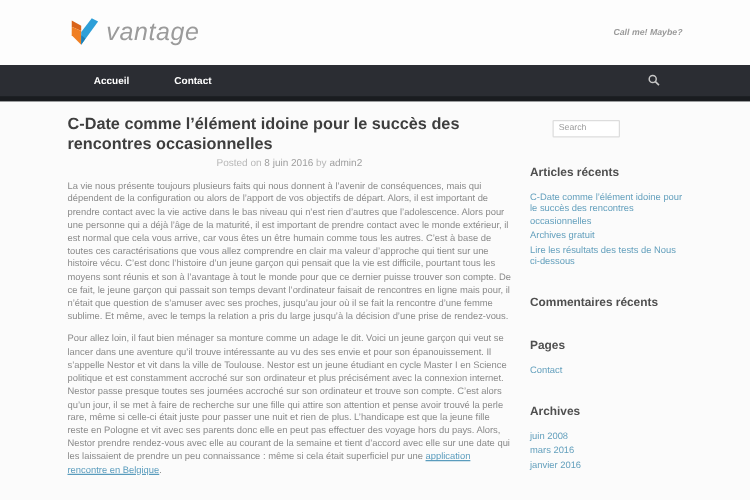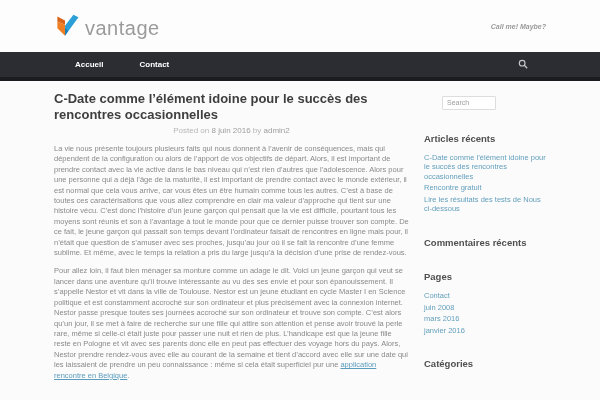--- a/index.html
+++ b/index.html
@@ -3,21 +3,21 @@
 <meta charset="utf-8">
 <style>
   * { margin:0; padding:0; box-sizing:border-box; }
   html,body { width:600px; height:400px; overflow:hidden; background:#fbfbfb;
               font-family:"Liberation Sans", sans-serif; }
   .container { width:492px; margin:0 auto; }
 
   
   .topbar { background:#fdfdfd; height:52px; }
   .topbar-inner { display:flex; align-items:center; height:100%; }
-  .logo { display:flex; align-items:flex-end; gap:4px; cursor:pointer; }
+  .logo { display:flex; align-items:center; gap:4px; cursor:pointer;font-style:italic; }
   .logo svg { display:block; }
   .logo-text { font-size:20px; color:#9b9b9b; letter-spacing:0.5px; }
   .tagline { margin-left:auto; font-size:7px; font-style:italic; font-weight:bold; color:#9a9a9a; }
 
   
   .navbar { background:#2b2d33; height:29px; border-bottom:4px solid #1a1c20; }
   .nav-inner { display:flex; align-items:stretch; height:100%; }
   .nav-item { display:flex; align-items:center; padding:0 15px; margin-left:6px;
               color:#ffffff; font-size:8px; font-weight:bold; text-decoration:none; cursor:pointer; }
   .nav-search { margin-left:auto; background:none; border:none; padding:0 18px;
@@ -96,37 +96,38 @@
 
     </article>
 
     <aside class="sidebar">
       <input class="search-input" type="text" placeholder="Search" style="">
 
       <div class="widget">
         <div class="widget-title">Articles récents</div>
         <ul>
           <li><a>C-Date comme l’élément idoine pour  le succès des rencontres occasionnelles</a></li>
-          <li><a>Rencontre gratuit</a></li>
+          <li><a>Archives gratuit</a></li>
           <li><a>Lire les résultats des tests de Nous ci-dessous</a></li>
         </ul>
       </div>
 
       <div class="widget">
         <div class="widget-title">Commentaires récents</div>
       </div>
 
       <div class="widget">
         <div class="widget-title">Pages</div>
         <ul>
           <li><a>Contact</a></li>
         </ul>
       </div>
 
       <div class="widget">
+        <div class="widget-title">Archives</div>
         <ul>
           <li><a>juin 2008</a></li>
           <li><a>mars 2016</a></li>
           <li><a>janvier 2016</a></li>
         </ul>
       </div>
 
       <div class="widget">
         <div class="widget-title">Catégories</div>
 

